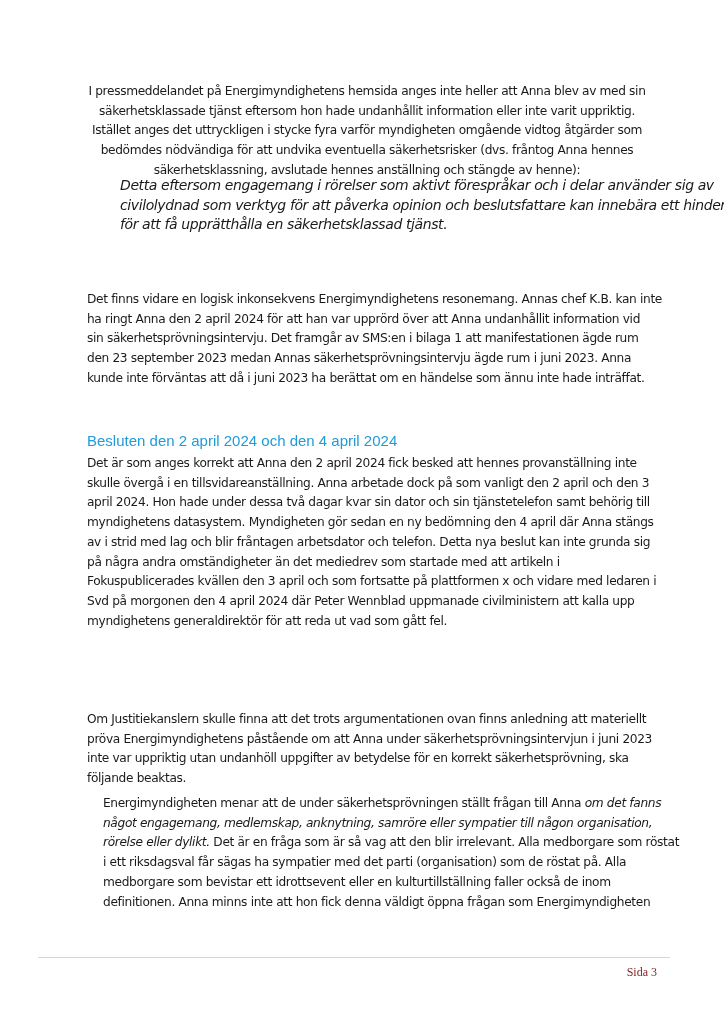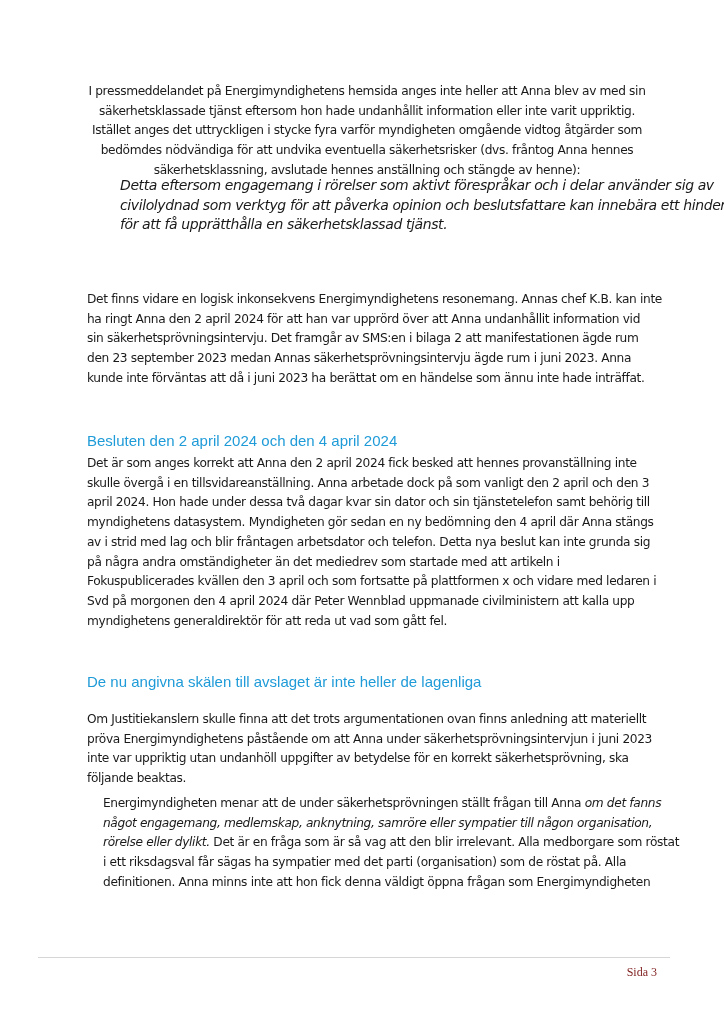--- a/index.html
+++ b/index.html
@@ -36,51 +36,51 @@
   <div class="quote" style="top:176px;">
     <span class="line">Detta eftersom engagemang i rörelser som aktivt förespråkar och i delar använder sig av</span>
     <span class="line">civilolydnad som verktyg för att påverka opinion och beslutsfattare kan innebära ett hinder</span>
     <span class="line">för att få upprätthålla en säkerhetsklassad tjänst.</span>
   </div>
 
 
   <div class="body-text" style="top:290px;">
     <span class="line">Det finns vidare en logisk inkonsekvens Energimyndighetens resonemang. Annas chef K.B. kan inte</span>
     <span class="line">ha ringt Anna den 2 april 2024 för att han var upprörd över att Anna undanhållit information vid</span>
-    <span class="line">sin säkerhetsprövningsintervju. Det framgår av SMS:en i bilaga 2 att manifestationen ägde rum</span>
+    <span class="line">sin säkerhetsprövningsintervju. Det framgår av SMS:en i bilaga 1 att manifestationen ägde rum</span>
     <span class="line">den 23 september 2023 medan Annas säkerhetsprövningsintervju ägde rum i juni 2023. Anna</span>
     <span class="line">kunde inte förväntas att då i juni 2023 ha berättat om en händelse som ännu inte hade inträffat.</span>
   </div>
 
   <div class="heading" style="top:432px;">Besluten den 2 april 2024 och den 4 april 2024</div>
 
   <div class="body-text" style="top:454px;">
     <span class="line">Det är som anges korrekt att Anna den 2 april 2024 fick besked att hennes provanställning inte</span>
     <span class="line">skulle övergå i en tillsvidareanställning. Anna arbetade dock på som vanligt den 2 april och den 3</span>
     <span class="line">april 2024. Hon hade under dessa två dagar kvar sin dator och sin tjänstetelefon samt behörig till</span>
     <span class="line">myndighetens datasystem. Myndigheten gör sedan en ny bedömning den 4 april där Anna stängs</span>
     <span class="line">av i strid med lag och blir fråntagen arbetsdator och telefon. Detta nya beslut kan inte grunda sig</span>
     <span class="line">på några andra omständigheter än det mediedrev som startade med att artikeln i</span>
     <span class="line">Fokuspublicerades kvällen den 3 april och som fortsatte på plattformen x och vidare med ledaren i</span>
     <span class="line">Svd på morgonen den 4 april 2024 där Peter Wennblad uppmanade civilministern att kalla upp</span>
     <span class="line">myndighetens generaldirektör för att reda ut vad som gått fel.</span>
   </div>
 
-  <div class="heading" style="top:673px;">De nu angivna skälen till avslaget är inte heller de lagenliga</div>
 
   <div class="body-text" style="top:695px;margin-top:15px;">
     <span class="line">Om Justitiekanslern skulle finna att det trots argumentationen ovan  finns anledning att materiellt</span>
     <span class="line">pröva Energimyndighetens påstående om att Anna under säkerhetsprövningsintervjun i juni 2023</span>
     <span class="line">inte var uppriktig utan undanhöll uppgifter av betydelse för en korrekt säkerhetsprövning, ska</span>
     <span class="line">följande beaktas.</span>
   </div>
 
   <div class="body-text" style="top:794px;margin-left:16px;">
     <span class="line"><span>Energimyndigheten menar att de under säkerhetsprövningen ställt frågan till Anna </span><em>om det fanns</em></span>
     <span class="line"><em>något engagemang, medlemskap, anknytning, samröre eller sympatier till någon organisation,</em></span>
     <span class="line"><em>rörelse eller dylikt.</em><span> Det är en fråga som är så vag att den blir irrelevant. Alla medborgare som röstat</span></span>
     <span class="line">i ett riksdagsval får sägas ha sympatier med det parti (organisation) som de röstat på. Alla</span>
+    <span class="line">medborgare som bevistar ett idrottsevent eller en kulturtillställning faller också de inom</span>
     <span class="line">definitionen. Anna minns inte att hon fick denna väldigt öppna frågan som Energimyndigheten</span>
   </div>
 
   <div class="footer-rule"></div>
   <div class="page-num">Sida 3</div>
 </div>
 
 </body></html>

